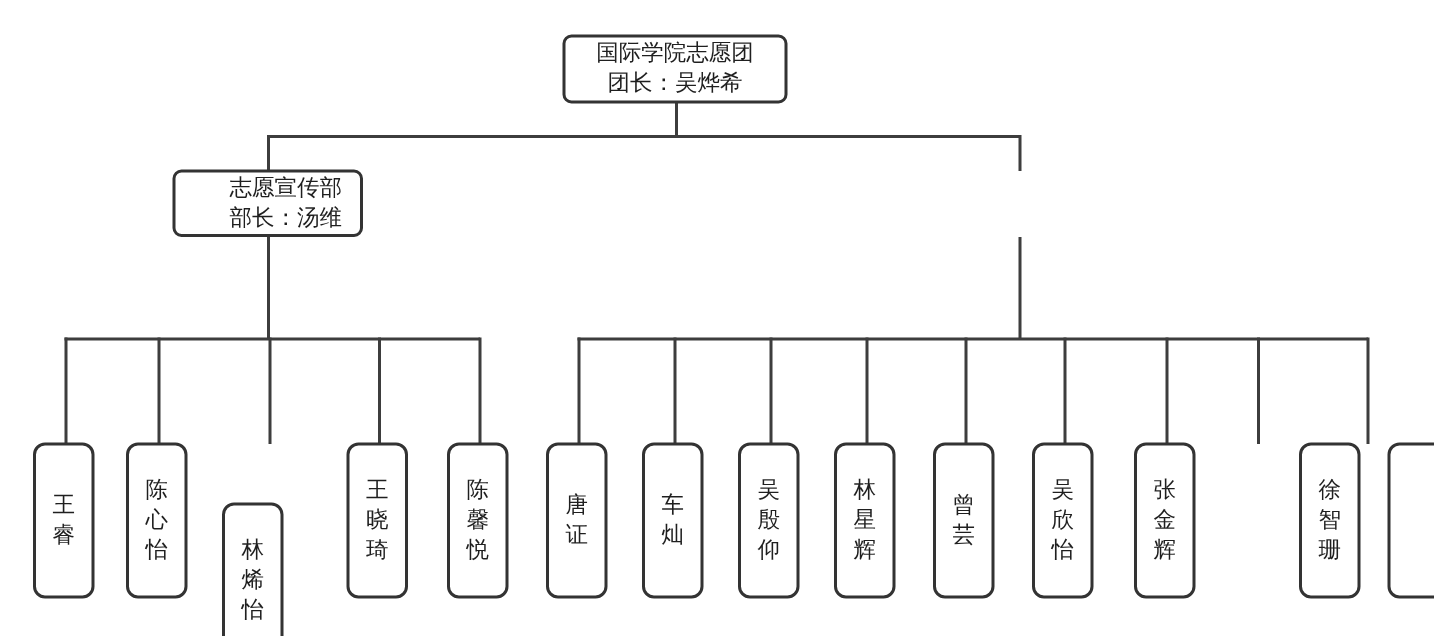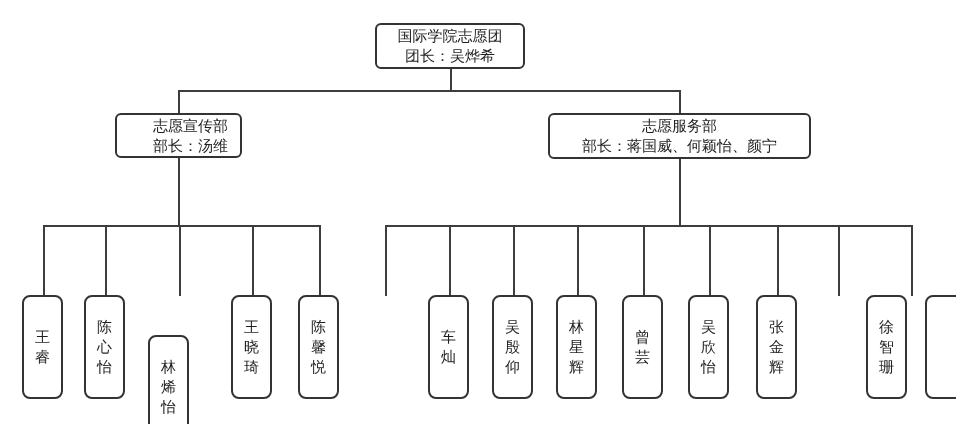--- a/index.html
+++ b/index.html
@@ -95,41 +95,40 @@
 
   <div class="node" style="left:375px; top:23px; width:150px; height:46px;">
     <span class="t">国际学院志愿团</span>
     <span class="t">团长：吴烨希</span>
   </div>
 
   <div class="node" style="left:115px; top:113px; width:127px; height:45px;padding-left:24px;">
     <span class="t">志愿宣传部</span>
     <span class="t">部长：汤维</span>
   </div>
-  <div class="node" style="left:548px; top:113px; width:263px; height:46px;">
-    <span class="t">志愿服务部</span>
-    <span class="t">部长：蒋国威、何颖怡、颜宁</span>
-  </div>
 
   <div class="member" style="left:22px;">
       <span class="vtext">王睿</span>
     </div>
   <div class="member" style="left:84px;">
       <span class="vtext">陈心怡</span>
     </div>
   <div class="member" style="left:148px;margin-top:40px;">
       <span class="vtext">林烯怡</span>
     </div>
   <div class="member" style="left:231px;">
       <span class="vtext">王晓琦</span>
     </div>
   <div class="member" style="left:298px;font-family:Liberation Serif, serif;">
       <span class="vtext">陈馨悦</span>
     </div>
 
+  <div class="member" style="left:364px;">
+      <span class="vtext">唐证</span>
+    </div>
   <div class="member" style="left:428px;">
       <span class="vtext">车灿</span>
     </div>
   <div class="member" style="left:492px;">
       <span class="vtext">吴殷仰</span>
     </div>
   <div class="member" style="left:556px;">
       <span class="vtext">林星辉</span>
     </div>
   <div class="member" style="left:622px;">

